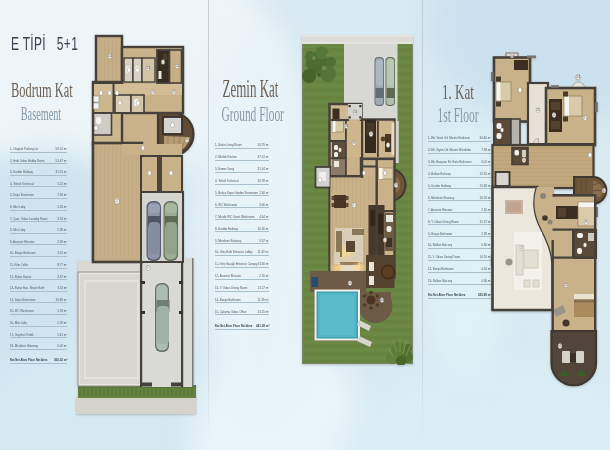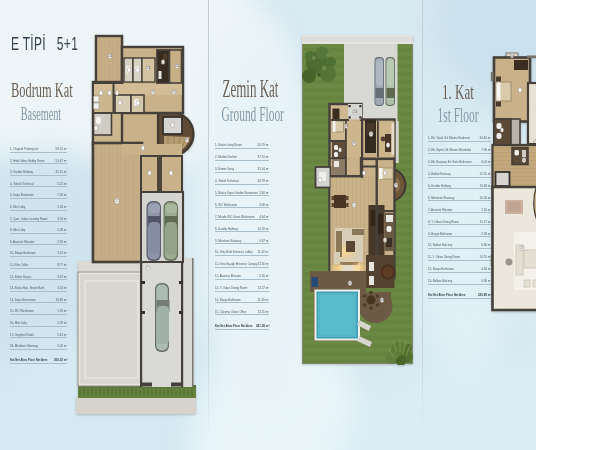--- a/index.html
+++ b/index.html
@@ -1,17 +1,17 @@
 <!DOCTYPE html>
 <html><head>
 <meta charset="utf-8">
 <style>
 html,body{margin:0;padding:0;}
 body{width:610px;height:450px;overflow:hidden;font-family:"Liberation Sans",sans-serif;}
-#page{position:relative;width:536px;height:450px;background:#d8eaf2;overflow:hidden;}
+#page{position:relative;width:610px;height:450px;background:#d8eaf2;overflow:hidden;}
 .wash{position:absolute;border-radius:50%;filter:blur(14px);}
 .title-tr{position:absolute;font-family:"Liberation Serif",serif;color:#6b5f53;white-space:nowrap;transform:scaleX(0.62);transform-origin:center;}
 .title-en{position:absolute;font-family:"Liberation Serif",serif;color:#8599a6;white-space:nowrap;transform:scaleX(0.57);transform-origin:center;}
 .legend{position:absolute;}
 .lrow{position:relative;border-bottom:0.7px solid #a8bfcb;color:#4d575f;}
 .lrow .nm{position:absolute;left:0;bottom:0.5px;white-space:nowrap;transform:scaleX(0.78);transform-origin:left;}
 .lrow .vl{position:absolute;right:0;bottom:0.5px;white-space:nowrap;transform:scaleX(0.82);transform-origin:right;}
 .lrow.tot{font-weight:bold;color:#39434c;}
 </style>
 </head>

